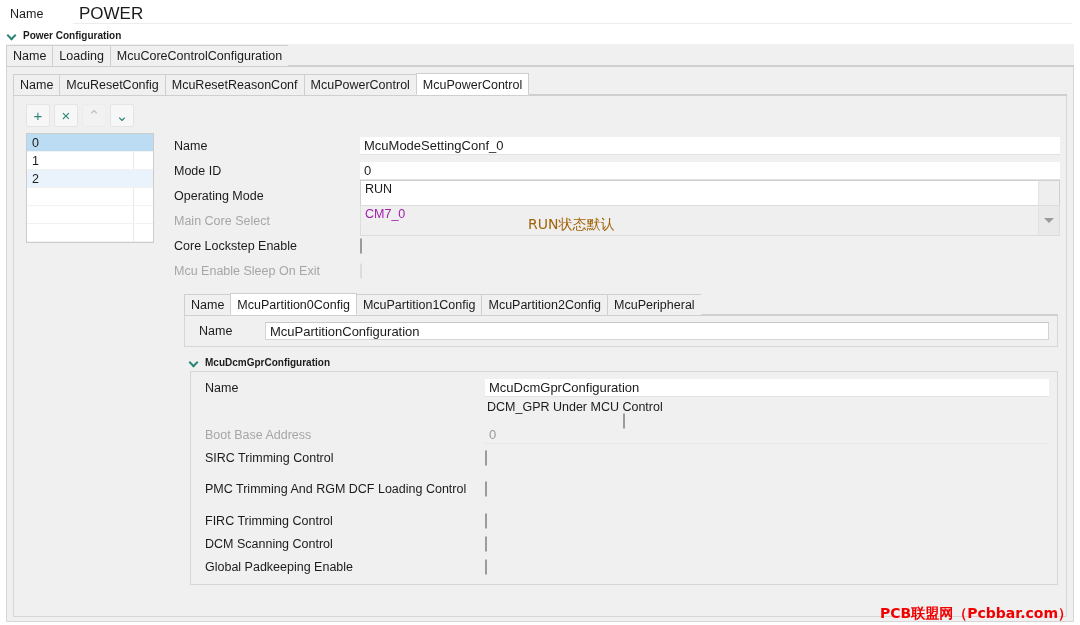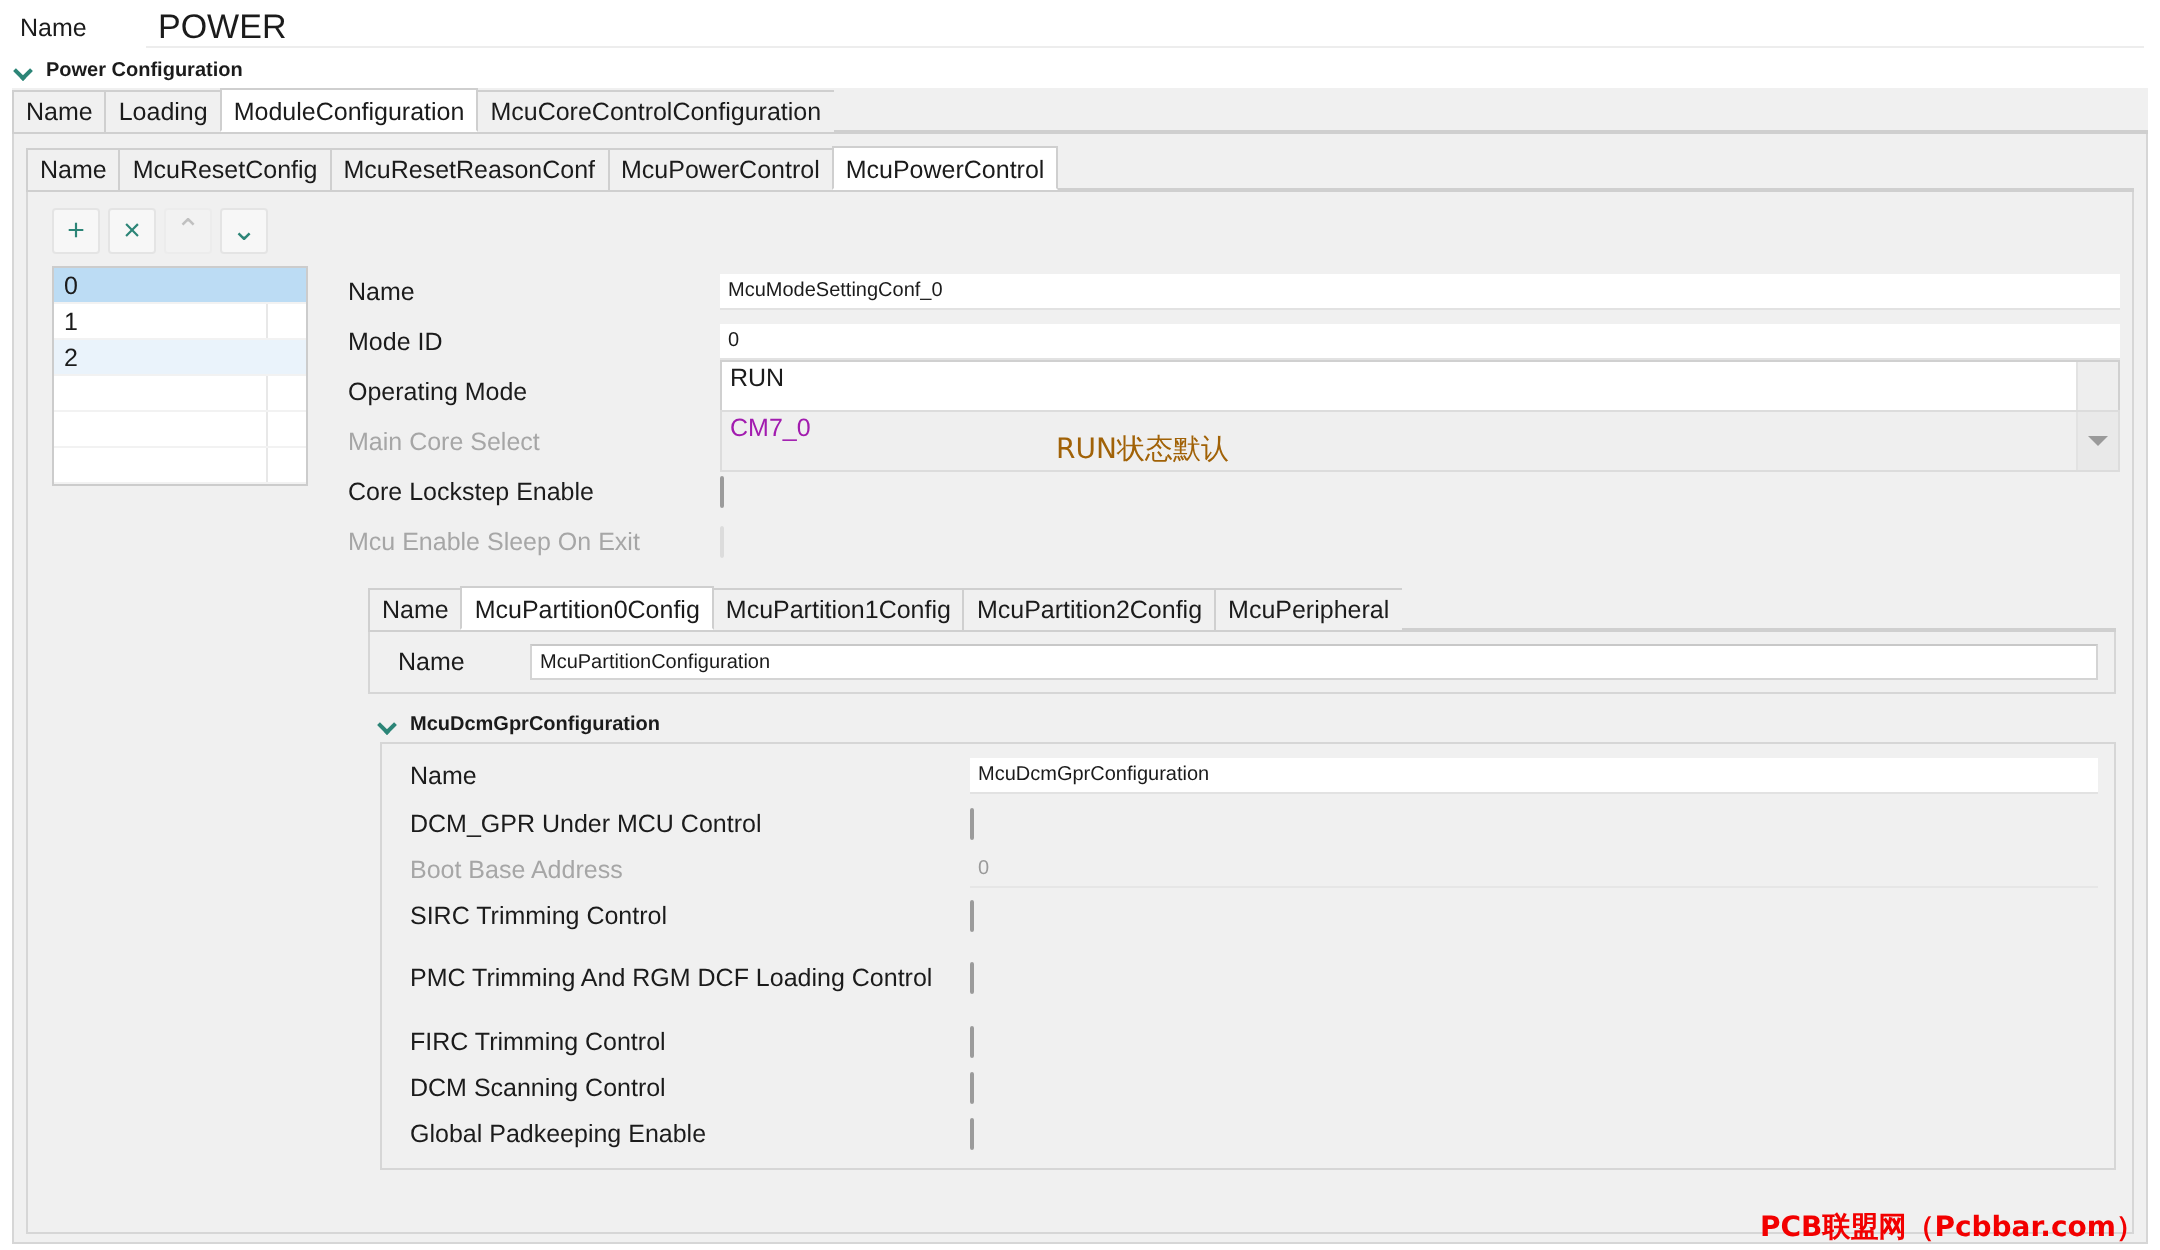--- a/index.html
+++ b/index.html
@@ -21,21 +21,21 @@
   .label { color: #1b1b1b; }
   .label.disabled { color: #a6a6a6; }
 
   .txtfield {
     background: #ffffff;
     border: 1px solid #d4d4d4;
     border-top-color: #c8c8c8;
     height: 18px;
     line-height: 18px;
     padding: 0 4px;
-    font-size: 10px;
+    font-size: 13px;
     color: #1b1b1b;
     box-sizing: border-box;
     overflow: hidden;
     white-space: nowrap;
   }
   .txtfield.flat { border: none; border-bottom: 1px solid #e2e2e2; background:#ffffff;}
   .txtfield.disabled {
     background: transparent;
     border: none;
     border-bottom: 1px solid #e6e6e6;
@@ -251,21 +251,20 @@
 <div class="section-header">
   <span class="chev"></span>
   <span>Power Configuration</span>
 </div>
 
 <div style="padding:0 6px 0 6px;">
 
   <div class="tabbar">
     <div class="tab">Name</div>
     <div class="tab">Loading</div>
-    <div class="tab active">ModuleConfiguration</div>
     <div class="tab">McuCoreControlConfiguration</div>
     <div class="tabfill"></div>
   </div>
 
   <div class="panel" style="height:555px; border-top:none; padding:6px 6px 0 6px;">
 
     <div class="tabbar">
       <div class="tab">Name</div>
       <div class="tab">McuResetConfig</div>
       <div class="tab">McuResetReasonConf</div>
@@ -363,21 +362,21 @@
         </div>
         <div class="panel" style="margin-left:6px; padding:4px 8px 6px 8px;">
 
           <div class="form-row" style="height:24px;">
             <span class="fl label" style="width:280px;">Name</span>
             <div class="fr">
                 <div class="txtfield flat">McuDcmGprConfiguration</div>
               </div>
           </div>
 
-          <div class="form-row" style="height:23px;">
+          <div class="form-row" style="height:23px;flex-direction:column;">
             <span class="fl label" style="width:280px;">DCM_GPR Under MCU Control</span>
             <div class="fr"><span class="chk"></span></div>
           </div>
 
           <div class="form-row" style="height:23px;">
             <span class="fl label disabled" style="width:280px;">Boot Base Address</span>
             <div class="fr">
                 <div class="txtfield disabled">0</div>
               </div>
           </div>

